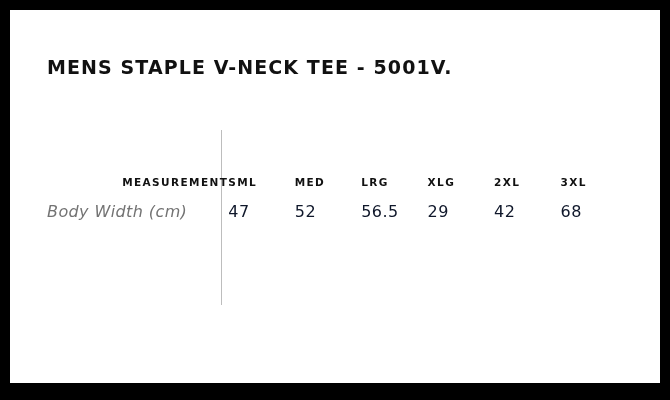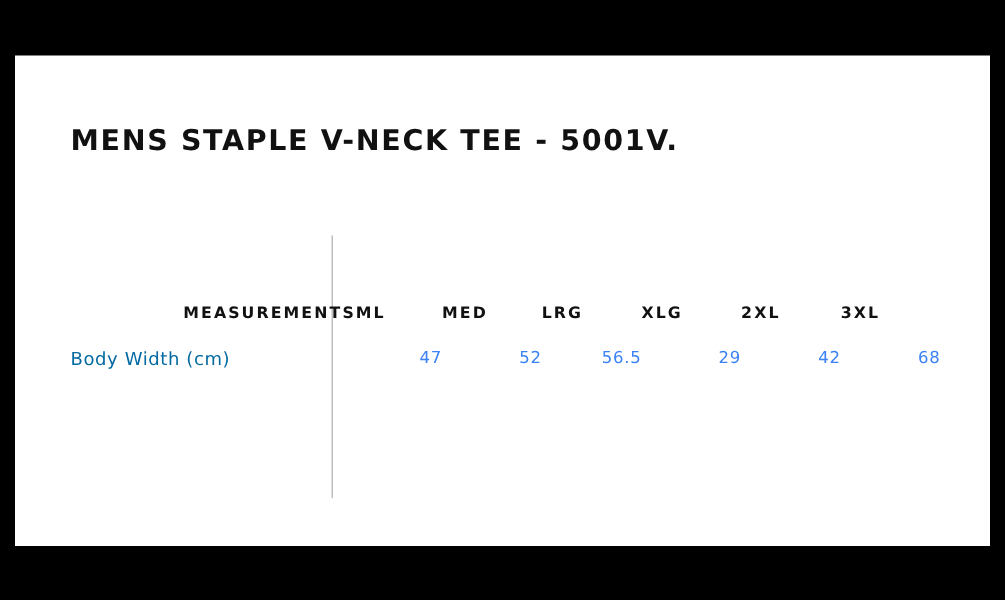--- a/index.html
+++ b/index.html
@@ -11,24 +11,23 @@
     height: 400px;
     background: #000000;
     font-family: "DejaVu Sans", "Liberation Sans", sans-serif;
     overflow: hidden;
   }
   .page {
     position: absolute;
     left: 10px;
     top: 10px;
     width: 650px;
-    height: 327px;
+    height: 373px;
     background: #ffffff;
     box-sizing: border-box;
-    margin-top: 27px;
   }
   .title {
     position: absolute;
     left: 37px;
     top: 46px;
     font-size: 19px;
     font-weight: bold;
     letter-spacing: 1.1px;
     color: #111111;
     white-space: nowrap;
@@ -63,30 +62,31 @@
     font-weight: bold;
     letter-spacing: 1.4px;
     color: #111111;
     text-align: left;
   }
   thead th.measure-head {
     text-align: right;
   }
   tbody td {
     height: 47px;
-    font-size: 11px;
+    font-size: 16px;
     letter-spacing: 0.5px;
-    text-align: right;
-    color: #3b82f6;
+    text-align: left;
+    color: #0f172a;
   }
   tbody td.row-label {
     text-align: left;
-    color: #0369a1;
-    font-size: 12px;
+    color: #737373;
+    font-size: 16px;
     letter-spacing: 0.4px;
+    font-style: italic;
   }
   
   .divider {
     position: absolute;
     left: 211px;
     top: 120px;
     width: 1px;
     height: 175px;
     background: #bdbdbd;
   }

